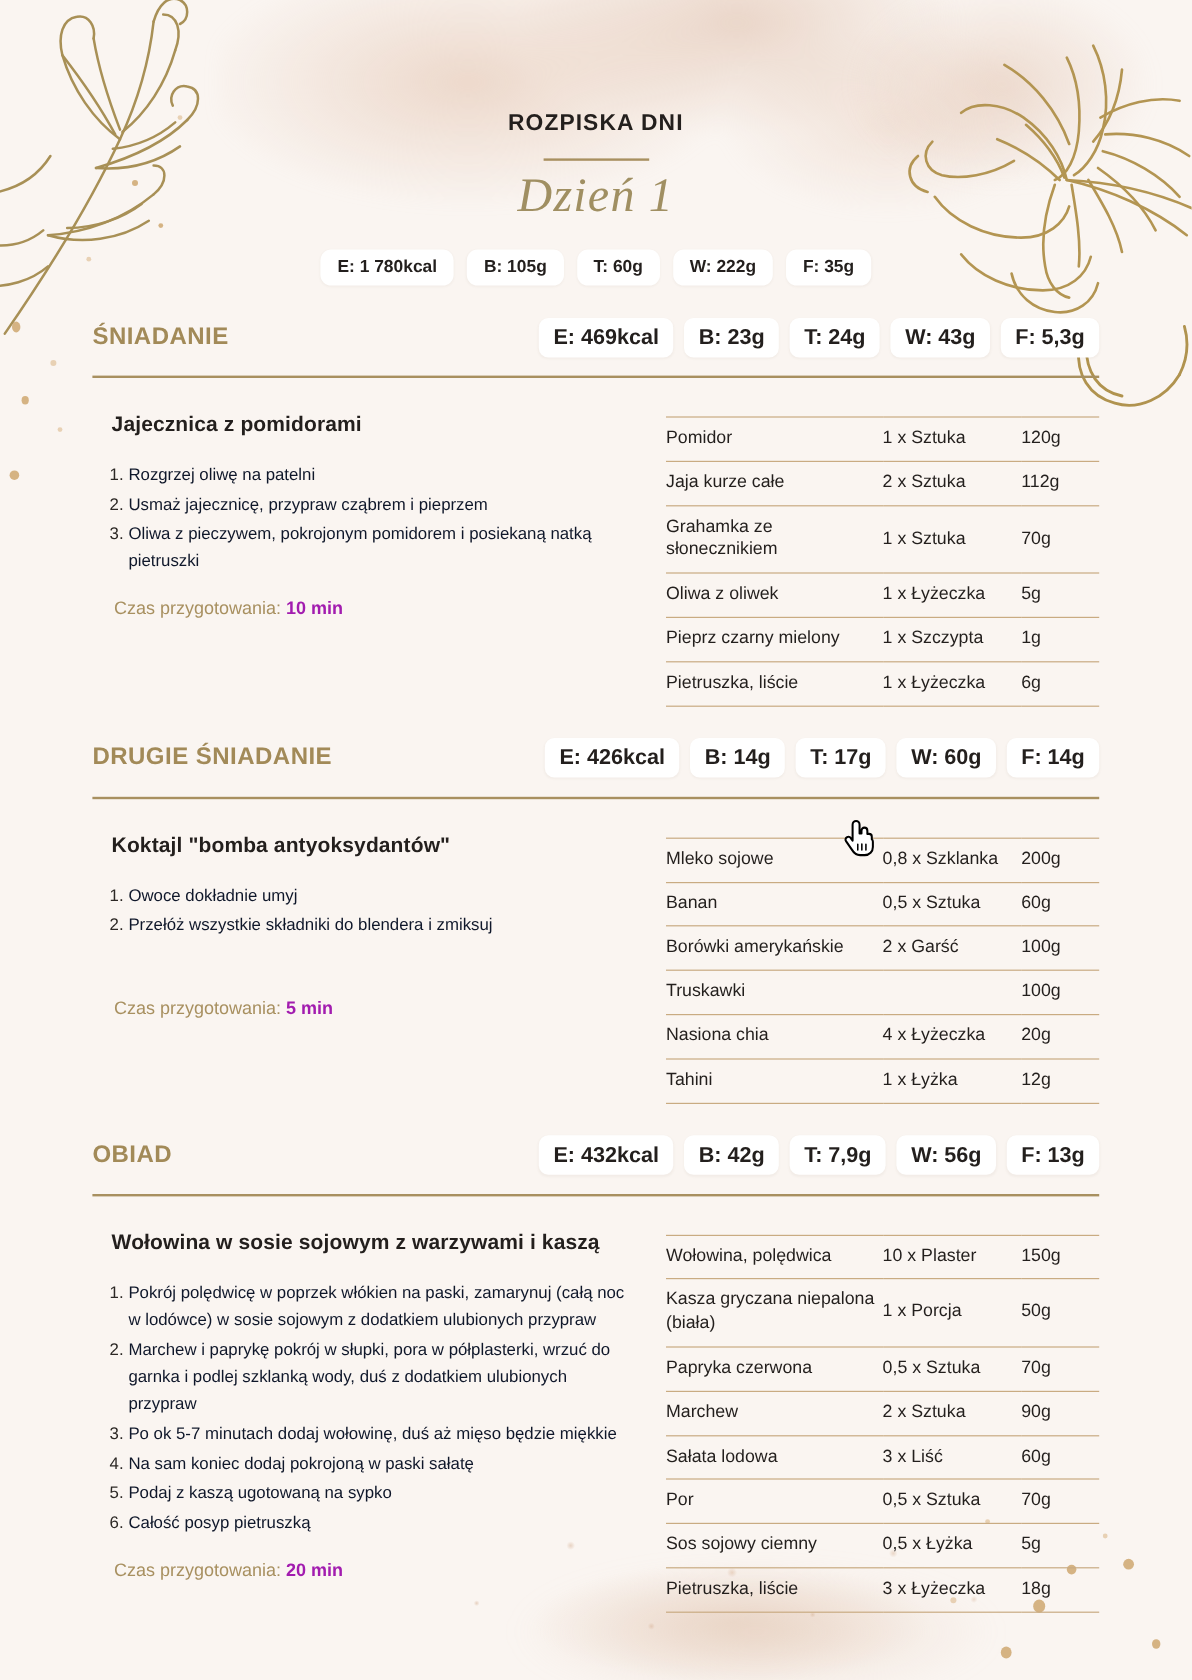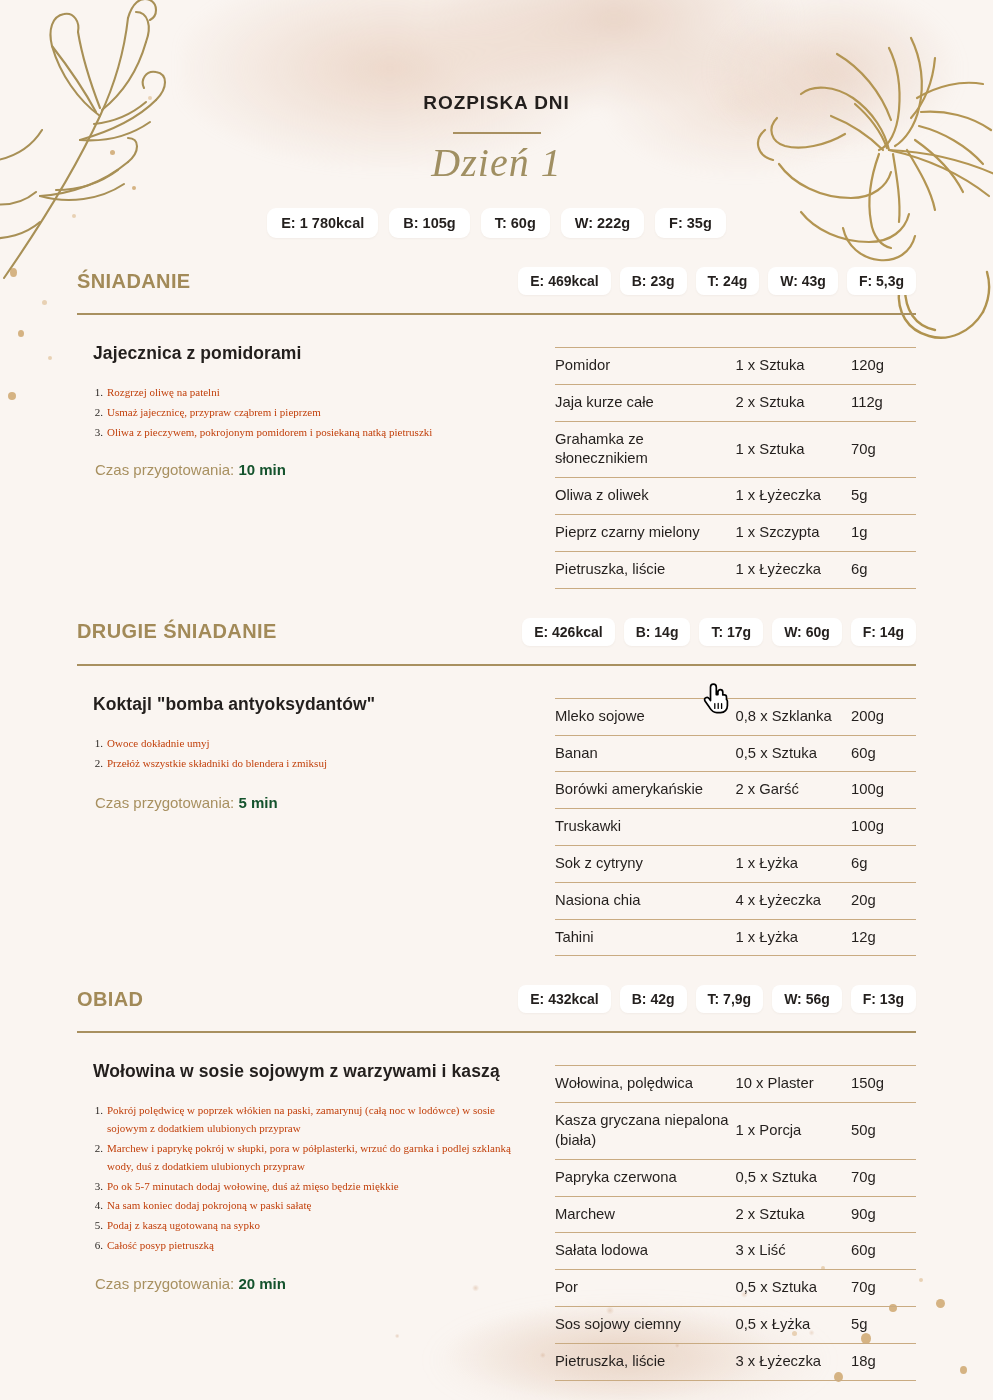--- a/index.html
+++ b/index.html
@@ -76,21 +76,21 @@
   .pill {
     background: #ffffff;
     border-radius: 9px;
     padding: 7px 14px;
     font-size: 14.5px;
     font-weight: 700;
     color: #231f1d;
     white-space: nowrap;
     box-shadow: 0 1px 2px rgba(90,70,55,.05);
   }
-  .pill.sm { font-size: 14px; padding: 6px 12px; border-radius: 8px; }
+  .pill.sm { font-size: 18px; padding: 6px 12px; border-radius: 8px; }
 
   
   .meal { margin-top: 26px; }
   .meal-head {
     display: flex; align-items: center; justify-content: space-between;
     gap: 16px; min-height: 34px;
   }
   .meal-title {
     font-size: 20px; font-weight: 700; letter-spacing: .4px;
     color: #a28a58; white-space: nowrap;
@@ -105,38 +105,37 @@
   .dish-name {
     font-size: 17.5px; font-weight: 700; color: #231f1d;
     margin: 0 0 20px 16px; letter-spacing: .1px;
   }
 
   ol.steps { list-style: none; counter-reset: s; margin-left: 4px; }
   ol.steps li {
     counter-increment: s;
     position: relative;
     padding-left: 26px;
-    font-size: 11px;
+    font-size: 14px;
     line-height: 1.62;
-    color: #c2410c;
+    color: #0f172a;
     margin-bottom: 2px;
-    font-family: Liberation Serif, serif;
   }
   ol.steps li::before {
     content: counter(s) ".";
     position: absolute; left: 0; top: 0;
     width: 22px; text-align: right;
     color: #2c2825;
   }
 
   .prep-time {
     margin-top: 20px; margin-left: 18px;
     font-size: 15px; color: #a89060;
   }
-  .prep-time b { color: #14532d; font-weight: 700; }
+  .prep-time b { color: #a21caf; font-weight: 700; }
 
   
   table.ingredients { width: 100%; border-collapse: collapse; }
   table.ingredients td {
     padding: 8px 0;
     font-size: 14.8px;
     color: #231f1d;
     border-bottom: 1px solid #c9ab82;
     vertical-align: middle;
     line-height: 1.34;
@@ -346,21 +345,21 @@
     </div>
     <div class="meal-rule"></div>
 
     <div class="meal-body">
       <div class="meal-left">
         <h2 class="dish-name">Koktajl "bomba antyoksydantów"</h2>
         <ol class="steps">
           <li>Owoce dokładnie umyj</li>
           <li>Przełóż wszystkie składniki do blendera i zmiksuj</li>
         </ol>
-        <div class="prep-time" style="margin-top:22px;">
+        <div class="prep-time" style="margin-top:50px;">
           <span>Czas przygotowania:</span>
           <b>5 min</b>
         </div>
       </div>
 
       <div class="meal-right">
         <table class="ingredients">
           <tbody>
             <tr>
               <td class="c-name">Mleko sojowe</td>
@@ -374,25 +373,20 @@
             </tr>
             <tr>
               <td class="c-name">Borówki amerykańskie</td>
               <td class="c-qty">2 x Garść</td>
               <td class="c-wt">100g</td>
             </tr>
             <tr>
               <td class="c-name">Truskawki</td>
               <td class="c-qty"></td>
               <td class="c-wt">100g</td>
-            </tr>
-            <tr>
-              <td class="c-name">Sok z cytryny</td>
-              <td class="c-qty">1 x Łyżka</td>
-              <td class="c-wt">6g</td>
             </tr>
             <tr>
               <td class="c-name">Nasiona chia</td>
               <td class="c-qty">4 x Łyżeczka</td>
               <td class="c-wt">20g</td>
             </tr>
             <tr>
               <td class="c-name">Tahini</td>
               <td class="c-qty">1 x Łyżka</td>
               <td class="c-wt">12g</td>

